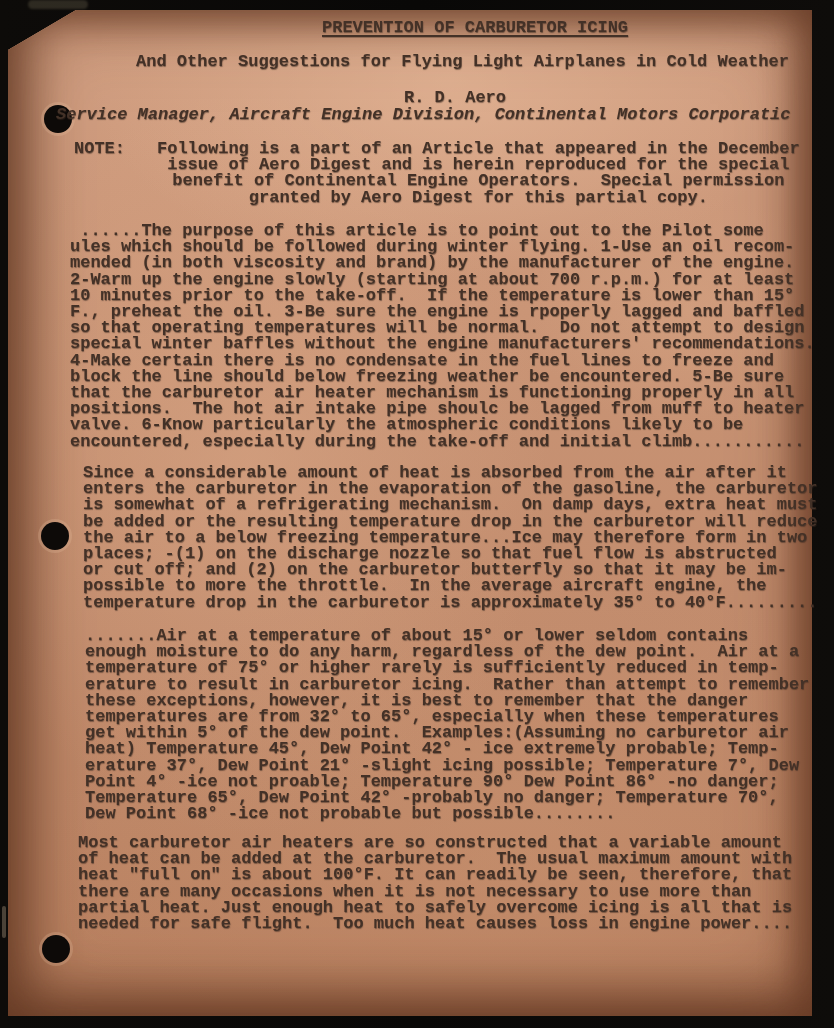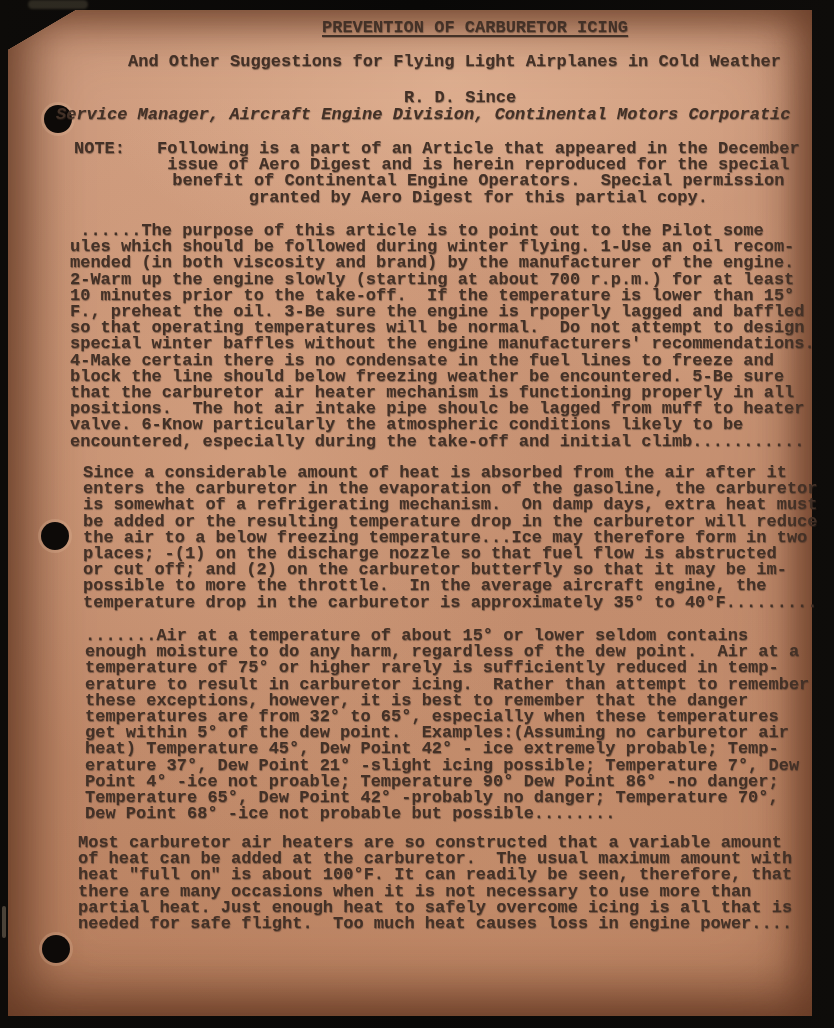--- a/index.html
+++ b/index.html
@@ -58,21 +58,21 @@
     white-space: pre;
     letter-spacing: 0;
     text-shadow: 0.4px 0.6px 1px rgba(58,42,32,0.55);
   }
   .doc-title {
     left: 322px; top: 20px;
     text-decoration: underline;
     text-decoration-thickness: 1.5px;
     text-underline-offset: 3px;
   }
-  .subtitle      { left: 128px; top: 54px; text-align: center;  }
+  .subtitle      { left: 136px; top: 54px; text-align: center;  }
   .author        { left: 404px; top: 90px;  }
   .author-title  { left: 56px;  top: 107px; font-style: italic; }
   .note-label    { left: 74px;  top: 141px; }
   .note-text     { left: 157px; top: 141px; text-align: center; }
   .para-1        { left: 70px;  top: 223px; }
   .para-2        { left: 83px;  top: 465px; }
   .para-3        { left: 85px;  top: 628px; }
   .para-4        { left: 78px;  top: 835px; }
 </style>
 </head>
@@ -83,21 +83,21 @@
 <div class="edge-mark"></div>
 
 <div class="paper">
   <div class="hole hole-1"></div>
   <div class="hole hole-2"></div>
   <div class="hole hole-3"></div>
 </div>
 
 <div class="txt doc-title">PREVENTION OF CARBURETOR ICING</div>
 <div class="txt subtitle">And Other Suggestions for Flying Light Airplanes in Cold Weather</div>
-<div class="txt author">R. D. Since</div>
+<div class="txt author">R. D. Aero</div>
 <div class="txt author-title">Service Manager, Aircraft Engine Division, Continental Motors Corporatic</div>
 <div class="txt note-label">NOTE:</div>
 <div class="txt note-text">Following is a part of an Article that appeared in the December
 issue of Aero Digest and is herein reproduced for the special
 benefit of Continental Engine Operators.  Special permission
 granted by Aero Digest for this partial copy.</div>
 <div class="txt para-1"> ......The purpose of this article is to point out to the Pilot some
 ules which should be followed during winter flying. 1-Use an oil recom-
 mended (in both viscosity and brand) by the manufacturer of the engine.
 2-Warm up the engine slowly (starting at about 700 r.p.m.) for at least

